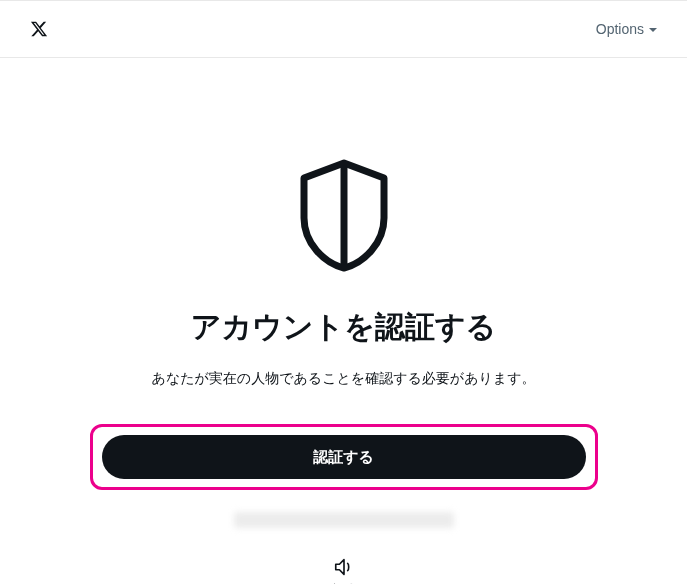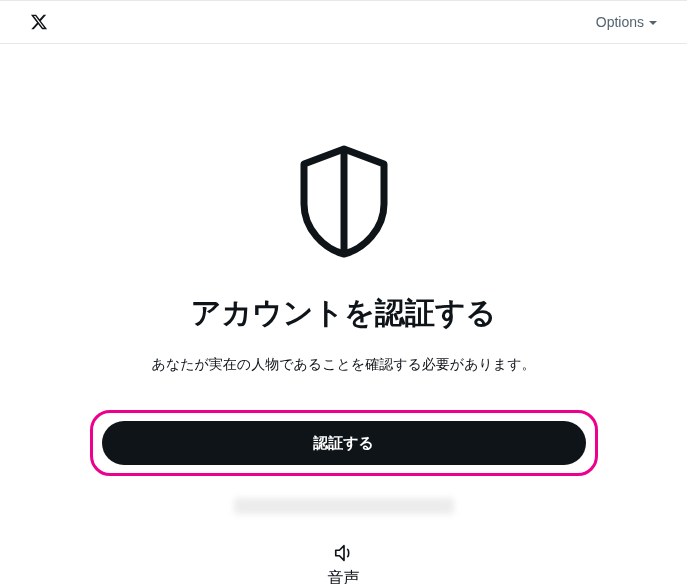--- a/index.html
+++ b/index.html
@@ -14,21 +14,21 @@
       height: 584px;
       overflow: hidden;
     }
     .header {
       display: flex;
       align-items: center;
       justify-content: space-between;
       padding: 10px 30px;
       border-top: 1px solid #e8e8e8;
       border-bottom: 1px solid #e8e8e8;
-      height: 44px;
+      height: 58px;
     }
     .logo {
       display: flex;
       align-items: center;
     }
     .options {
       display: flex;
       align-items: center;
       gap: 5px;
       color: #536471;
@@ -58,21 +58,21 @@
       color: #0f1419;
       margin-bottom: 22px;
     }
     .subtitle {
       font-size: 14px;
       color: #0f1419;
       margin-bottom: 36px;
     }
     .highlight-frame {
       border: 3px solid #ec008c;
-      border-radius: 20px;
+      border-radius: 12px;
       padding: 8px;
       width: 508px;
       display: flex;
       justify-content: center;
     }
     .auth-button {
       background: #0f1419;
       color: #fff;
       border: none;
       border-radius: 22px;

